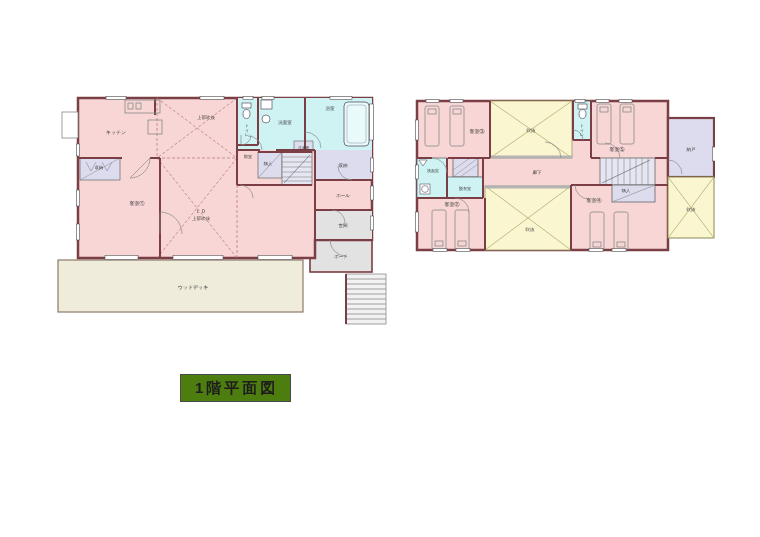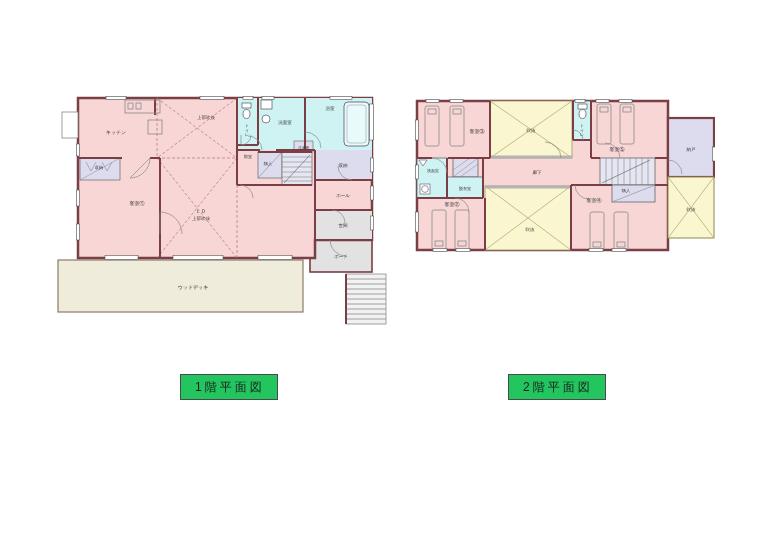--- a/index.html
+++ b/index.html
@@ -1,21 +1,21 @@
 <!DOCTYPE html>
 <html><head>
 <meta charset="utf-8">
 <style>
   html,body{margin:0;padding:0;}
   .page{position:relative;width:760px;height:537px;background:#ffffff;overflow:hidden;
         font-family:"Liberation Sans", sans-serif;}
   .plan{position:absolute;}
   svg text{fill:#333;font-family:"Liberation Sans", sans-serif;}
-  .title-box{position:absolute;border:1.5px solid #4a4a4a;background:#22c55e;color:#1d1d1d;
-             font-size:12px;font-weight:normal;letter-spacing:3px;padding:4px 12px 3px 14px;
+  .title-box{position:absolute;border:1.5px solid #4a4a4a;background:#4d7c0f;color:#1d1d1d;
+             font-size:15px;font-weight:bold;letter-spacing:3px;padding:4px 12px 3px 14px;
              white-space:nowrap;}
   .vtext{writing-mode:vertical-rl;text-orientation:upright;}
 </style>
 </head>
 <body>
 
 <div class="page">
 
   <svg class="plan" style="left:55px;top:85px;" width="340" height="245" viewBox="55 85 340 245">
 
@@ -267,15 +267,14 @@
     <text x="433" y="172" font-size="4" text-anchor="middle">洗面室</text>
     <text x="465" y="190" font-size="4.2" text-anchor="middle">脱衣室</text>
     <text x="452" y="206" font-size="5" text-anchor="middle">客室②</text>
     <text x="594" y="202" font-size="5" text-anchor="middle">客室④</text>
     <text x="626" y="192" font-size="4.2" text-anchor="middle">物入</text>
     <text x="530" y="231" font-size="4.5" text-anchor="middle">吹抜</text>
     <text x="691" y="211" font-size="4.5" text-anchor="middle">吹抜</text>
   </svg>
 
   <div class="title-box" style="left:180px;top:374px;">1階平面図</div>
-  <div class="title-box" style="left:508px;top:374px;">2階平面図</div>
 
 </div>
 
 </body></html>

